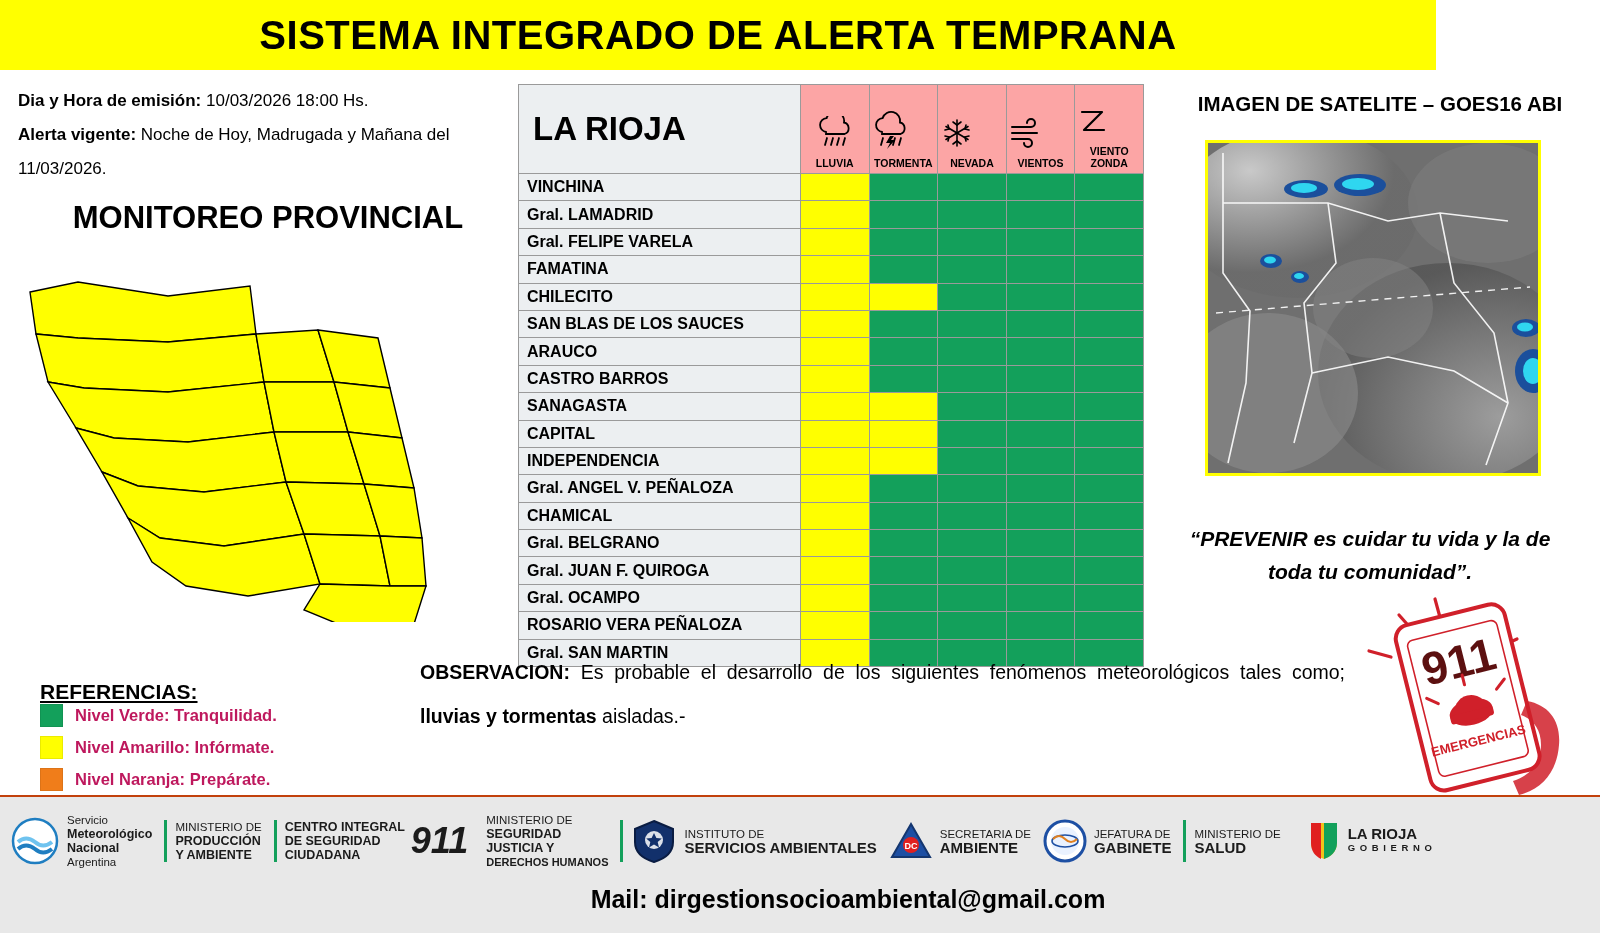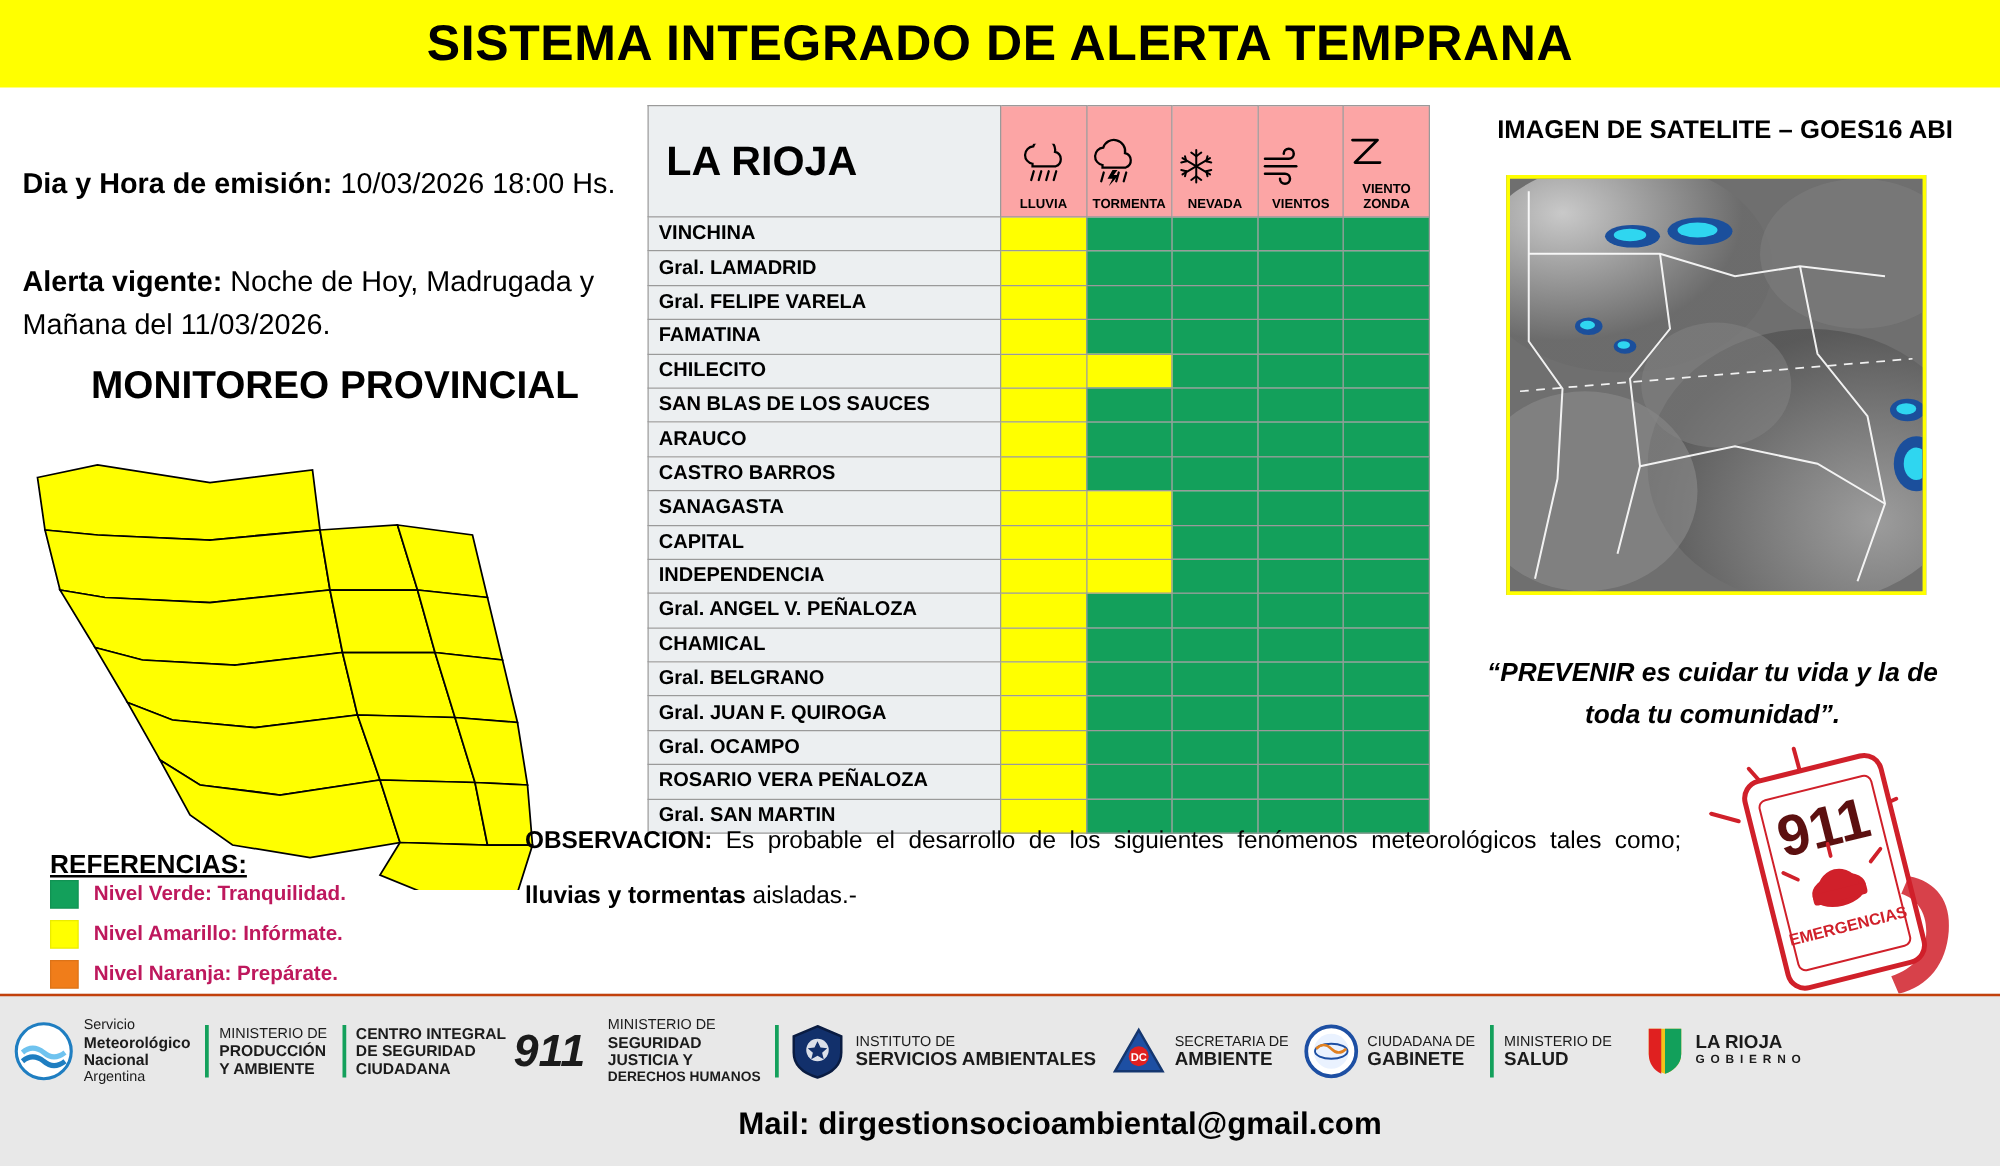--- a/index.html
+++ b/index.html
@@ -12,45 +12,44 @@
     height: 933px;
     position: relative;
     font-family: "Liberation Sans", sans-serif;
     overflow: hidden;
   }
 
   
   .header-bar {
     position: absolute;
     left: 0; top: 0;
-    width: 1600px; height: 70px;
+    width: 1436px; height: 70px;
     background: #ffff00;
     display: flex;
     align-items: center;
     justify-content: center;
   }
   .header-title {
     font-size: 40px;
     font-weight: bold;
     letter-spacing: 0.5px;
     color: #000;
     text-align: center;
   }
 
   
   .left-col {
     position: absolute;
     left: 18px; top: 84px;
     width: 500px;
   }
   .emission-line, .alert-line {
-    font-size: 23px;
+    font-size: 17px;
     color: #000;
     line-height: 34px;
-    margin-top: 45px;
   }
   .emission-line b, .alert-line b { font-weight: bold; }
 
   .monitoreo-title {
     margin-top: 14px;
     text-align: center;
     font-size: 31px;
     font-weight: bold;
     color: #000;
   }
@@ -691,21 +690,21 @@
     </div>
 
     <div class="logo-item">
       <svg class="logo-mark" width="44" height="44" viewBox="0 0 44 44">
         <circle cx="22" cy="22" r="20" fill="#ffffff" stroke="#1d4fa3" stroke-width="3"></circle>
         <circle cx="22" cy="22" r="14" fill="#eaf2ff"></circle>
         <ellipse cx="22" cy="22" rx="13" ry="6" fill="none" stroke="#1d4fa3" stroke-width="1.5"></ellipse>
         <path d="M10 20 q6 -6 12 0 q6 6 12 0" fill="none" stroke="#e08020" stroke-width="2"></path>
       </svg>
       <div class="logo-text">
-        <div class="small">CIUDADANA DE</div>
+        <div class="small">JEFATURA DE</div>
         <div class="big">GABINETE</div>
       </div>
     </div>
 
     <div class="sep-bar"></div>
     <div class="logo-item">
       <div class="logo-text">
         <div class="small">MINISTERIO DE</div>
         <div class="big">SALUD</div>
       </div>

